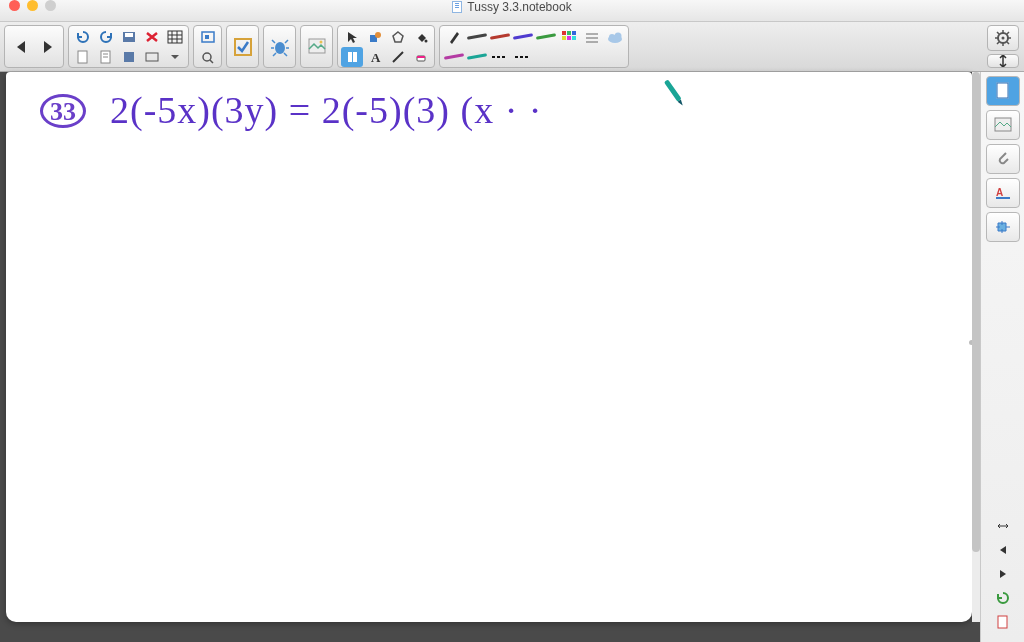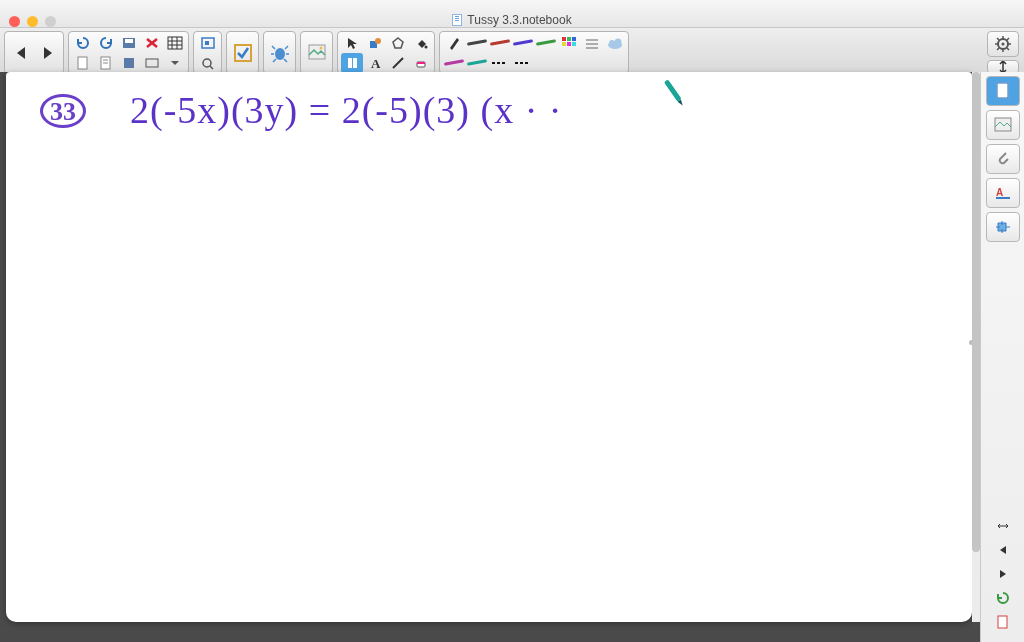--- a/index.html
+++ b/index.html
@@ -1,17 +1,17 @@
 <!DOCTYPE html>
 <html><head>
 <meta charset="utf-8">
 <style>
   * { box-sizing: border-box; margin: 0; padding: 0; }
   html, body { width: 1024px; height: 642px; overflow: hidden; font-family: -apple-system, "Helvetica Neue", Arial, sans-serif; background: #f0f0f0; }
-  .titlebar { height: 28px; background: linear-gradient(#f7f7f7,#e6e6e6); border-bottom: 1px solid #c8c8c8; display: flex; align-items: flex-end; position: relative; }
+  .titlebar { height: 22px; background: linear-gradient(#f7f7f7,#e6e6e6); border-bottom: 1px solid #c8c8c8; display: flex; align-items: flex-start; position: relative; }
   .traffic { display: flex; gap: 7px; padding-left: 9px; }
   .tl { width: 11px; height: 11px; border-radius: 50%; }
   .tl.red { background:#ff5f57;} .tl.yel{background:#ffbd2e;} .tl.grn{background:#cfcfcf;}
   .titlebar .title { position:absolute; left:0; right:0; text-align:center; font-size:12px; color:#4a4a4a; display:flex; align-items:center; justify-content:center; gap:5px;}
   .doc-mini{width:10px;height:12px;background:#fff;border:1px solid #8fb6e2; position:relative;}
   .doc-mini::after{content:"";position:absolute;top:1px;left:2px;right:2px;height:1px;background:#6aa0e2;box-shadow:0 2px 0 #6aa0e2,0 4px 0 #6aa0e2;}
   .toolbar { height: 50px; background: linear-gradient(#eeeeee,#d8d8d8); border-bottom:1px solid #aaa; display:flex; align-items:stretch; padding: 0 2px; }
   .group { display:flex; flex-direction:column; justify-content:center; border:1px solid #b4b4b4; border-radius:4px; margin:3px 2px; background:linear-gradient(#fcfcfc,#e1e1e1); padding:1px 2px;}
   .row { display:flex; }
   .btn { width:22px; height:20px; display:flex; align-items:center; justify-content:center; margin:0 0.5px; border-radius:3px; cursor:pointer; }
@@ -310,21 +310,21 @@
       </div>
   </div>
 
 </div>
 
 <div class="content">
   <div class="page">
     <div class="problem-num">
         <span>33</span>
       </div>
-    <div class="hand" style="left:124px; top:16px; letter-spacing:1px;">2(-5x)(3y) = 2(-5)(3) (x · ·</div>
+    <div class="hand" style="left:104px; top:16px; letter-spacing:1px;">2(-5x)(3y) = 2(-5)(3) (x · ·</div>
     <div class="pen-cursor">
         <div class="body"></div>
         <div class="tip"></div>
       </div>
     <div class="dot-page"></div>
   </div>
   <div class="scrolltrack">
     <div class="scrollthumb"></div>
   </div>
 </div>

